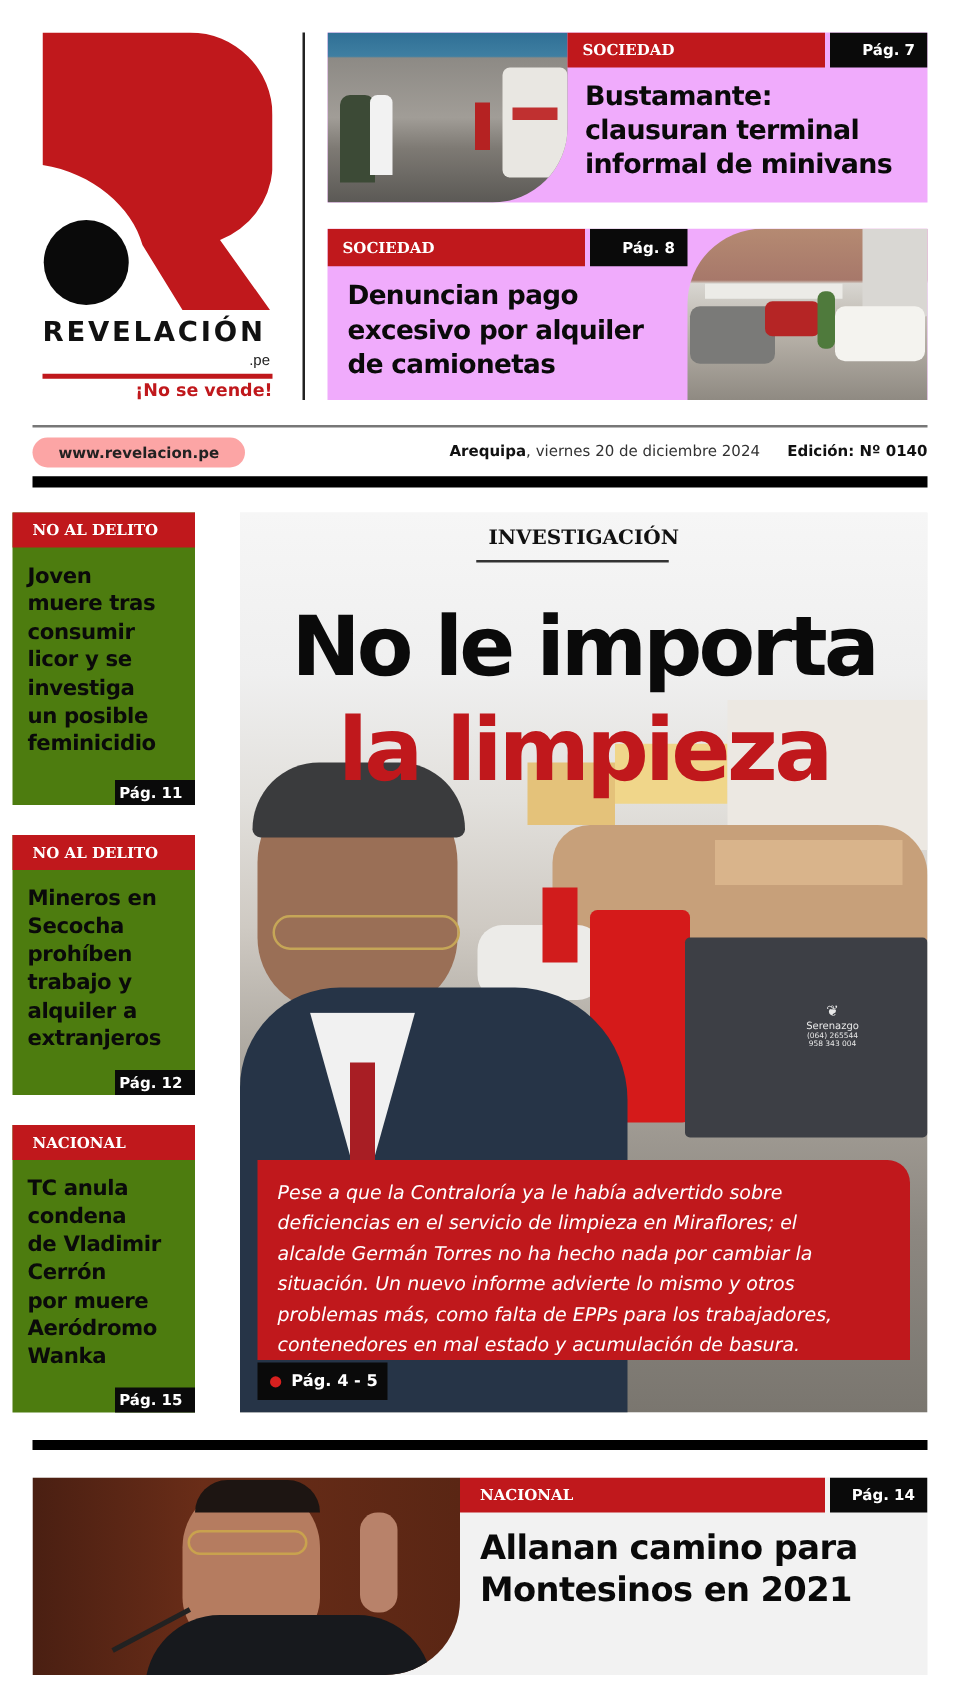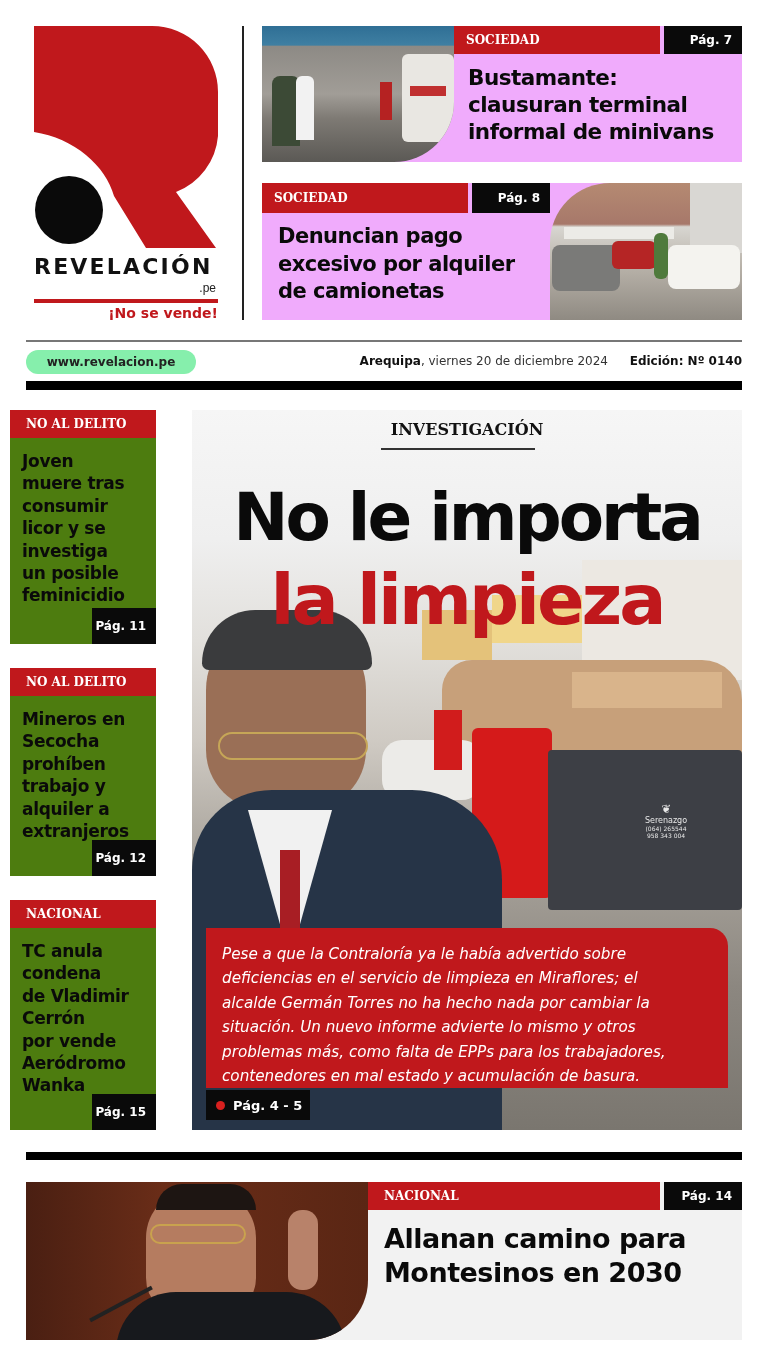--- a/index.html
+++ b/index.html
@@ -22,32 +22,32 @@
     .top-card { background: #f0abfc; overflow: hidden; padding-left: 48px; }
     .tag { position: absolute; background: #c0181c; color: #fff; font-family: "DejaVu Serif", serif; font-weight: bold;
       font-size: 12px; padding-left: 12px; display: flex; align-items: center; }
     .page { position: absolute; background: #0a0a0a; color: #fff; font-family: "DejaVu Sans", sans-serif; font-weight: bold;
       font-size: 12px; display: flex; align-items: center; justify-content: flex-end; padding-right: 10px; }
     .photo { position: absolute; overflow: hidden; }
     .headline { position: absolute; font-family: "DejaVu Sans", sans-serif; font-weight: bold; color: #0a0a0a; letter-spacing: -0.5px; }
 
     
     .hr-gray { left: 26px; top: 340px; width: 716px; height: 2px; background: #777; }
-    .url-pill { left: 26px; top: 350px; width: 170px; height: 24px; border-radius: 12px; background: #86efac;
+    .url-pill { left: 26px; top: 350px; width: 170px; height: 24px; border-radius: 12px; background: #fca5a5;
       font-family: "DejaVu Sans", sans-serif; font-weight: bold; font-size: 12px; color: #222; display: flex; align-items: center; justify-content: center; }
     .dateline { left: 200px; top: 354px; width: 408px; text-align: right; font-family: "DejaVu Sans", sans-serif; font-size: 12px; color: #333; }
     .dateline b { color: #111; }
     .edition { right: 26px; top: 354px; font-family: "DejaVu Sans", sans-serif; font-weight: bold; font-size: 12px; color: #111; }
     .hr-black { left: 26px; top: 381px; width: 716px; height: 9px; background: #000; }
 
     
     .side { left: 10px; width: 146px; background: #4d7c0f; }
     .side .tag { left: 0; top: 0; width: 146px; height: 28px; font-size: 12px; padding-left: 16px; }
     .side .headline { left: 12px; top: 40px; width: 132px; font-size: 17px; line-height: 22.4px; letter-spacing: -0.3px; }
-    .side .page { right: 0; bottom: 0; width: 64px; height: 36px; }
+    .side .page { right: 0; bottom: 0; width: 64px; height: 20px; }
 
     
     .lead { left: 192px; top: 410px; width: 550px; height: 720px; overflow: hidden; background: #f4f4f4; }
     .lead-bg { position: absolute; left: 0; top: 0; width: 550px; height: 720px; }
     .kicker { position: absolute; left: 0; top: 10px; width: 550px; text-align: center; font-family: "DejaVu Serif", serif;
       font-weight: bold; font-size: 16px; color: #111; }
     .kicker-rule { position: absolute; left: 189px; top: 38px; width: 154px; height: 2px; background: #333; }
     .lead-h1 { position: absolute; left: 0; width: 550px; text-align: center; font-family: "DejaVu Sans", sans-serif;
       font-weight: bold; letter-spacing: -3px; margin-top: 21px; }
     .lead-h1.l1 { top: 48px; font-size: 66px; color: #0a0a0a; }
@@ -152,21 +152,21 @@
   <div class="page">Pág. 12</div>
 </div>
 
 <div class="abs side" style="top:900px; height:230px;">
   <div class="tag">NACIONAL</div>
   <div class="headline">
     <div>TC anula</div>
     <div>condena</div>
     <div>de Vladimir</div>
     <div>Cerrón</div>
-    <div>por vende</div>
+    <div>por muere</div>
     <div>Aeródromo</div>
     <div>Wanka</div>
   </div>
   <div class="page">Pág. 15</div>
 </div>
 
 <div class="abs lead">
   <div class="lead-bg">
 
     <div style="position:absolute; left:0; top:0; width:550px; height:720px;
@@ -225,15 +225,15 @@
     <div style="position:absolute; left:130px; top:2px; width:100px; height:26px; background:#1d1512; border-radius:50px 50px 0 0;"></div>
     <div style="position:absolute; left:124px; top:42px; width:96px; height:20px; border:2px solid #c9a24e; border-radius:10px;"></div>
     <div style="position:absolute; left:90px; top:110px; width:230px; height:60px; background:#17191d; border-radius:60px 60px 0 0;"></div>
     <div style="position:absolute; left:262px; top:28px; width:30px; height:80px; background:#b8826a; border-radius:14px;"></div>
     <div style="position:absolute; left:60px; top:120px; width:70px; height:4px; background:#222; transform:rotate(-28deg);"></div>
   </div>
   <div class="tag" style="left:342px; top:0; width:292px; height:28px; padding-left:16px;">NACIONAL</div>
   <div class="page" style="left:638px; top:0; width:78px; height:28px;">Pág. 14</div>
   <div class="headline" style="left:358px; top:40px; width:356px; font-size:27px; line-height:34px;">
     <div>Allanan camino para</div>
-    <div>Montesinos en 2030</div>
+    <div>Montesinos en 2021</div>
   </div>
 </div>
 
 </body></html>

